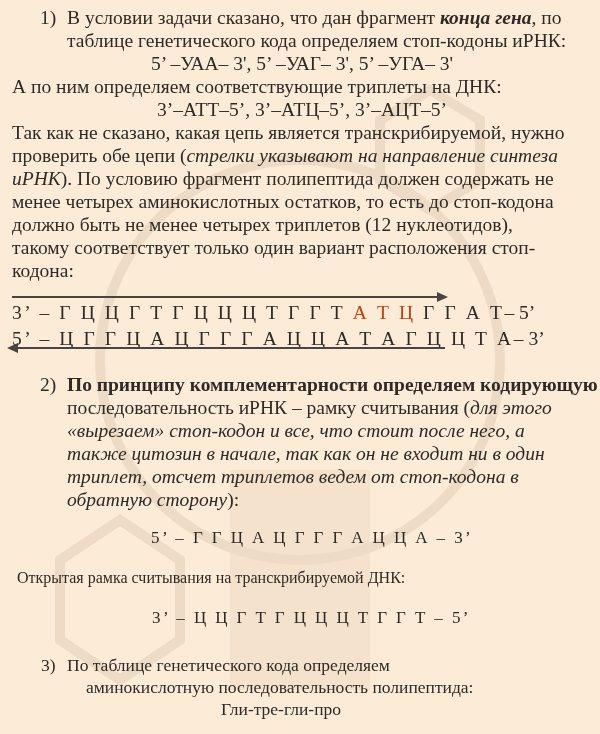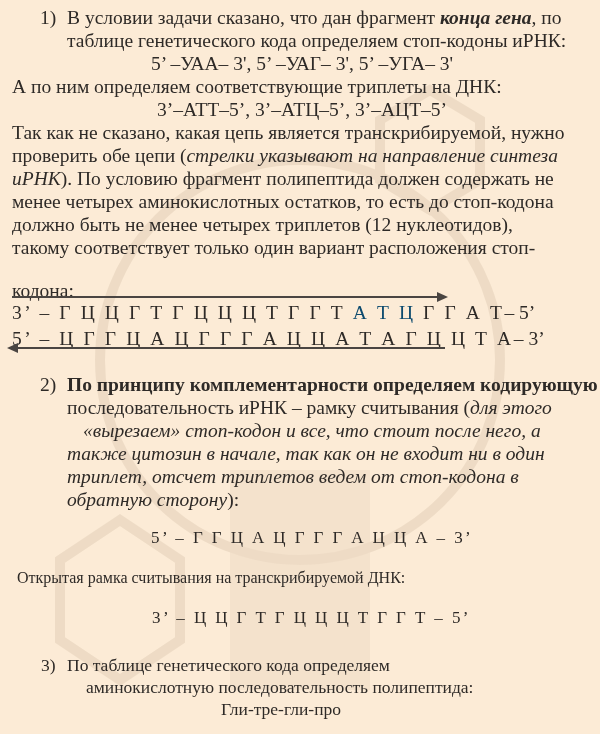--- a/index.html
+++ b/index.html
@@ -35,21 +35,21 @@
     .center { text-align: center; }
     .it { font-style: italic; text-align: center; }
     .bi { font-style: italic; font-weight: bold; }
     .seq {
       position: absolute;
       white-space: nowrap;
       font-size: 19.5px;
       line-height: 23px;
       letter-spacing: 2.6px;
     }
-    .red { color: #0c4a6e; }
+    .red { color: #c2410c; }
     .arrow-line {
       position: absolute;
       height: 1.5px;
       background: #4a4542;
     }
     .arrow-head-right {
       position: absolute;
       width: 0; height: 0;
       border-top: 5px solid transparent;
       border-bottom: 5px solid transparent;
@@ -100,21 +100,21 @@
 <div class="line" style="left:12px; top:121px;">Так как не сказано, какая цепь является транскрибируемой, нужно</div>
 <div class="line" style="left:12px; top:144px;">
   <span>проверить обе цепи (</span><span class="it">стрелки указывают на направление синтеза</span>
 </div>
 <div class="line" style="left:12px; top:167px;">
   <span class="it">иРНК</span><span>). По условию фрагмент полипептида должен содержать не</span>
 </div>
 <div class="line" style="left:12px; top:190px;">менее четырех аминокислотных остатков, то есть до стоп-кодона</div>
 <div class="line" style="left:12px; top:213px;">должно быть не менее четырех триплетов (12 нуклеотидов),</div>
 <div class="line" style="left:12px; top:236px;">такому соответствует только один вариант расположения стоп-</div>
-<div class="line" style="left:12px; top:259px;margin-top:20px;">кодона:</div>
+<div class="line" style="left:12px; top:259px;">кодона:</div>
 
 <div>
   <div class="arrow-line" style="left:12px; top:296px; width:428px;"></div>
   <div class="arrow-head-right" style="left:437px; top:292px;"></div>
 
   <div class="seq" style="left:12px; top:301px;">
     <span>3’ – </span><span>Г Ц Ц Г Т Г Ц Ц Ц Т Г Г Т </span><span class="red">А Т Ц</span><span> Г Г А Т</span><span style="letter-spacing:0;">– 5’</span>
   </div>
 
   <div class="seq" style="left:12px; top:327px;">
@@ -123,21 +123,21 @@
 
   <div class="arrow-line" style="left:16px; top:347px; width:429px;"></div>
   <div class="arrow-head-left" style="left:7px; top:343px;"></div>
 </div>
 
 <div class="num" style="left:40px; top:373px;">2)</div>
 <div class="line" style="left:67px; top:373px;font-weight:bold;">По принципу комплементарности определяем кодирующую</div>
 <div class="line" style="left:67px; top:396px;">
   <span>последовательность иРНК – рамку считывания (</span><span class="it">для этого</span>
 </div>
-<div class="line it" style="left:67px; top:419px;margin-left:16px;">«вырезаем» стоп-кодон и все, что стоит после него, а</div>
+<div class="line it" style="left:67px; top:419px;">«вырезаем» стоп-кодон и все, что стоит после него, а</div>
 <div class="line it" style="left:67px; top:442px;">также цитозин в начале, так как он не входит ни в один</div>
 <div class="line it" style="left:67px; top:465px;">триплет, отсчет триплетов ведем от стоп-кодона в</div>
 <div class="line" style="left:67px; top:488px;">
   <span class="it">обратную сторону</span><span>):</span>
 </div>
 
 <div class="small-seq" style="left:151px; top:527px;">5’ – Г Г Ц А Ц Г Г Г А Ц Ц А – 3’</div>
 <div class="small" style="left:17px; top:567px;">Открытая рамка считывания на транскрибируемой ДНК:</div>
 <div class="small-seq" style="left:152px; top:607px;text-align:right;">3’ – Ц Ц Г Т Г Ц Ц Ц Т Г Г Т – 5’</div>
 

